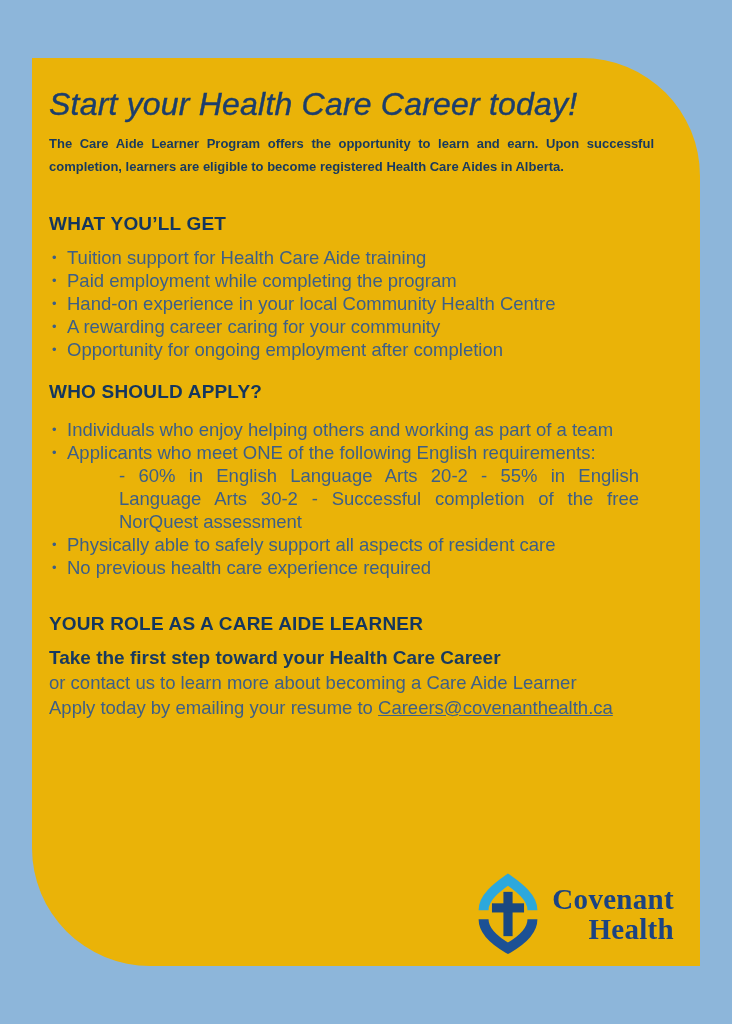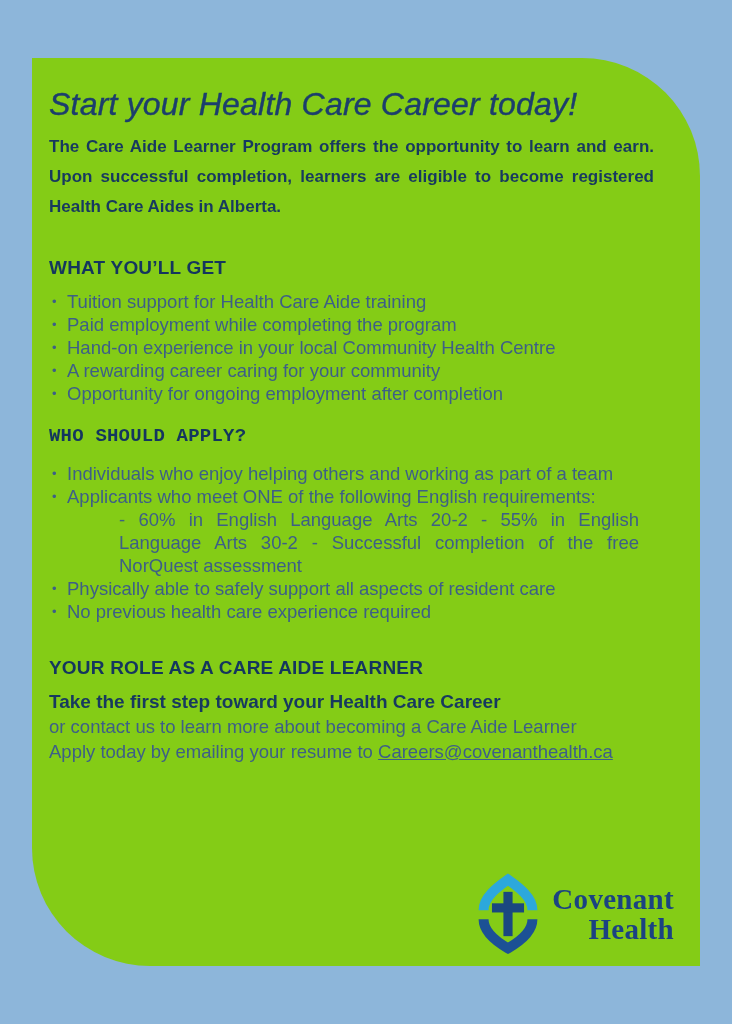--- a/index.html
+++ b/index.html
@@ -7,51 +7,51 @@
   body {
     background:#8DB6DA;
     font-family:"Liberation Sans", sans-serif;
     position:relative;
     overflow:hidden;
   }
   .card {
     position:absolute;
     left:32px; top:58px;
     width:668px; height:908px;
-    background:#84cc16;
+    background:#eab308;
     border-radius:0 118px 0 118px;
     padding:26px 46px 0 17px;
   }
   .title {
     font-size:32px;
     font-style:italic;
     font-weight:400;
     -webkit-text-stroke:0.4px #1C3E6D;
     color:#1C3E6D;
     line-height:40px;
     letter-spacing:0.2px;
     margin-bottom:8px;
     white-space:nowrap;
   }
   .intro {
-    font-size:17px;
+    font-size:13px;
     font-weight:700;
-    line-height:30px;
+    line-height:23px;
     color:#17395F;
     text-align:justify;
   }
   .h2 {
     font-size:19px;
     font-weight:700;
     color:#14365E;
     line-height:24px;
     letter-spacing:0.2px;
   }
   .h2-what { margin-top:34px; margin-bottom:10px; }
-  .h2-who  { margin-top:19px; margin-bottom:14px;font-family:Liberation Mono, monospace; }
+  .h2-who  { margin-top:19px; margin-bottom:14px; }
   .h2-role { margin-top:33px; margin-bottom:2px; }
   .li {
     display:flex;
     font-size:18.5px;
     line-height:23px;
     color:#3D5F87;
   }
   .dot {
     flex:0 0 18px;
     width:18px;

